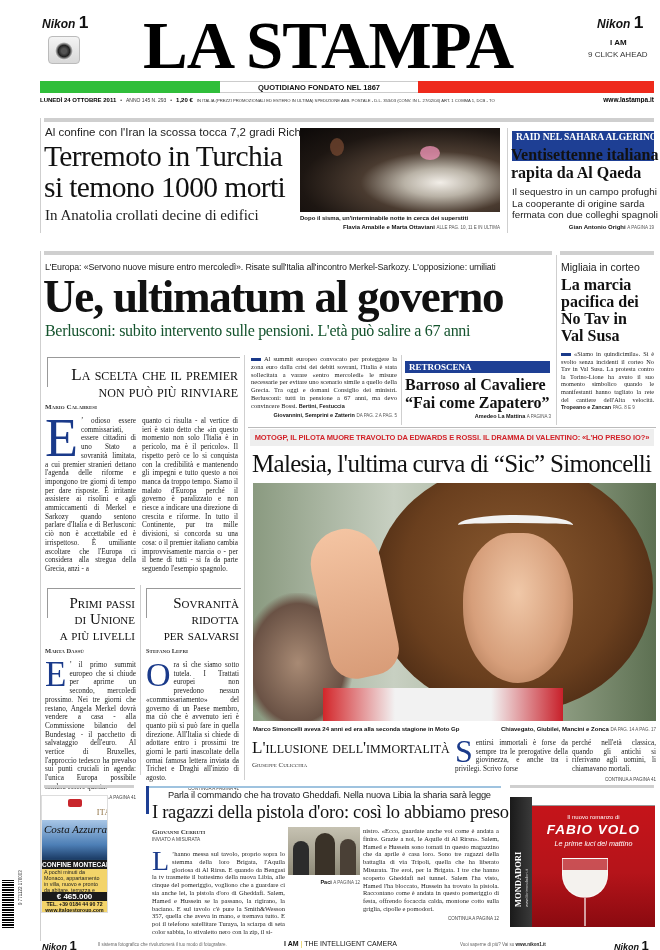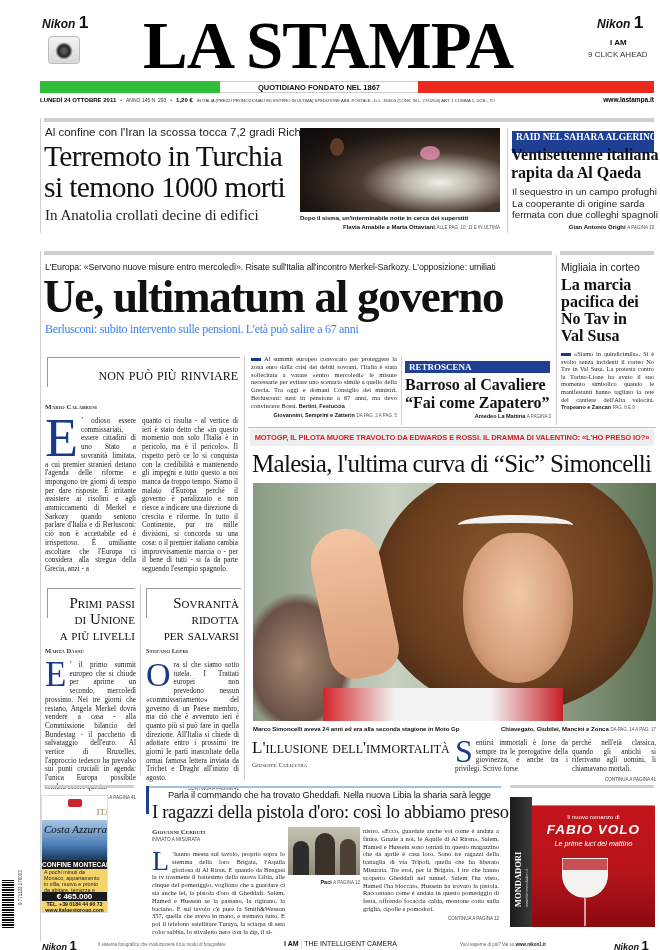--- a/index.html
+++ b/index.html
@@ -78,54 +78,55 @@
   <div style="position:absolute;left:120px;top:18px;width:20px;height:14px;background:#e78fb0;border-radius:50%;opacity:.8;"></div>
   <div style="position:absolute;left:30px;top:10px;width:14px;height:18px;background:#7a4a32;border-radius:50%;opacity:.7;"></div>
 </div>
 <div class="abs caption" style="left:300px;top:215px;font-weight:bold;white-space:nowrap;">Dopo il sisma, un'interminabile notte in cerca dei superstiti</div>
 <div class="abs credit" style="left:300px;top:224px;width:200px;">
   <span>Flavia Amabile e Marta Ottaviani</span>
   <small>ALLE PAG. 10, 11 E IN ULTIMA</small>
 </div>
 
 <div class="abs vline" style="left:507px;top:128px;height:105px;"></div>
-<div class="abs serif" style="left:512px;top:131px;width:142px;height:22px;background:#1e3f94;color:#fff;font-size:9.5px;font-weight:bold;padding-left:4px;line-height:13px;white-space:nowrap;">RAID NEL SAHARA ALGERINO</div>
+<div class="abs serif" style="left:512px;top:131px;width:142px;height:30px;background:#1e3f94;color:#fff;font-size:9.5px;font-weight:bold;padding-left:4px;line-height:13px;white-space:nowrap;">RAID NEL SAHARA ALGERINO</div>
 <div class="abs serif" style="left:511px;top:146px;font-size:16px;line-height:18px;font-weight:bold;color:#111;white-space:nowrap;">
   <div>Ventisettenne italiana</div>
   <div>rapita da Al Qaeda</div>
 </div>
 <div class="abs sans" style="left:512px;top:186px;font-size:9.8px;line-height:11.5px;color:#222;white-space:nowrap;">
   <div>Il sequestro in un campo profughi</div>
   <div>La cooperante di origine sarda</div>
   <div>fermata con due colleghi spagnoli</div>
 </div>
 <div class="abs credit" style="left:510px;top:224px;width:144px;">
   <span>Gian Antonio Orighi</span>
   <small>A PAGINA 19</small>
 </div>
 
 <div class="abs rule" style="left:44px;top:251px;width:508px;"></div>
 <div class="abs rule" style="left:560px;top:251px;width:94px;"></div>
 <div class="abs vline" style="left:40px;top:251px;height:690px;"></div>
 
 <div class="abs sans" style="left:45px;top:262px;font-size:8.9px;color:#222;white-space:nowrap;letter-spacing:-0.15px;">L'Europa: «Servono nuove misure entro mercoledì». Risate sull'Italia all'incontro Merkel-Sarkozy. L'opposizione: umiliati</div>
 <div class="abs serif" style="left:43px;top:272px;font-size:46px;line-height:50px;font-weight:bold;letter-spacing:-1.3px;color:#111;white-space:nowrap;transform:scaleX(0.98);transform-origin:left;">Ue, ultimatum al governo</div>
-<div class="abs serif" style="left:45px;top:322px;font-size:12px;color:#3b82f6;white-space:nowrap;letter-spacing:-0.3px;">Berlusconi: subito intervento sulle pensioni. L'età può salire a 67 anni</div>
+<div class="abs serif" style="left:45px;top:322px;font-size:16px;color:#14532d;white-space:nowrap;letter-spacing:-0.3px;">Berlusconi: subito intervento sulle pensioni. L'età può salire a 67 anni</div>
 
 <div class="abs vline" style="left:556px;top:255px;height:170px;"></div>
 <div class="abs sans" style="left:561px;top:261px;font-size:10.5px;color:#222;white-space:nowrap;">Migliaia in corteo</div>
 <div class="abs serif" style="left:561px;top:276px;width:90px;font-size:16px;line-height:17px;font-weight:bold;color:#111;">La marcia pacifica dei No Tav in Val Susa</div>
 <div class="abs body-text" style="left:561px;top:350px;width:93px;font-size:6.3px;line-height:7.6px;">
   <span class="blue-bar"></span><span>«Siamo in quindicimila». Si è svolto senza incidenti il corteo No Tav in Val Susa. La protesta contro la Torino-Lione ha avuto il suo momento simbolico quando le manifestanti hanno tagliato la rete del cantiere dell'Alta velocità.</span>
   <span class="credit" style="font-size:5.5px;"> <span>Tropeano e Zancan</span> <small>PAG. 8 E 9</small></span>
 </div>
 
 <div class="abs" style="left:47px;top:357px;width:193px;height:1px;background:#999;"></div>
 <div class="abs" style="left:47px;top:357px;width:1px;height:30px;background:#999;"></div>
 <div class="abs smallcaps-title" style="left:50px;top:366px;width:188px;font-size:17px;line-height:17px;">
+  <div>La scelta che il premier</div>
   <div>non può più rinviare</div>
 </div>
 <div class="abs byline" style="left:45px;top:403px;">Mario Calabresi</div>
 <div class="abs body-text" style="left:45px;top:417px;width:91px;">
   <span class="dropcap" style="font-size:54px;">E</span><span>’ odioso essere commissariati, essere cittadini di uno Stato a sovranità limitata, a cui premier stranieri dettano l'agenda delle riforme e impongono tre giorni di tempo per dare risposte. È irritante assistere ai risolini e agli ammiccamenti di Merkel e Sarkozy quando sentono parlare d'Italia e di Berlusconi: ciò non è accettabile ed è irrispettoso. È umiliante ascoltare che l'Europa ci considera alla stregua della Grecia, anzi - a</span>
 </div>
 <div class="abs body-text" style="left:142px;top:417px;width:96px;">quanto ci risulta - al vertice di ieri è stato detto che «in questo momento non solo l'Italia è in pericolo, ma è il pericolo». Il rispetto però ce lo si conquista con la credibilità e mantenendo gli impegni e tutto questo a noi manca da troppo tempo. Siamo il malato d'Europa perché il governo è paralizzato e non riesce a indicare una direzione di crescita e riforme. In tutto il Continente, pur tra mille divisioni, si concorda su una cosa: o il premier italiano cambia improvvisamente marcia o - per il bene di tutti - si fa da parte seguendo l'esempio spagnolo.</div>
 
 <div class="abs body-text" style="left:251px;top:355px;width:146px;font-size:6.5px;line-height:7.8px;">
   <span class="blue-bar"></span><span>Al summit europeo convocato per proteggere la zona euro dalla crisi dei debiti sovrani, l'Italia è stata sollecitata a varare «entro mercoledì» le misure necessarie per evitare uno scenario simile a quello della Grecia. Tra oggi e domani Consiglio dei ministri. Berlusconi: tutti in pensione a 67 anni, ma devo convincere Bossi.</span>

